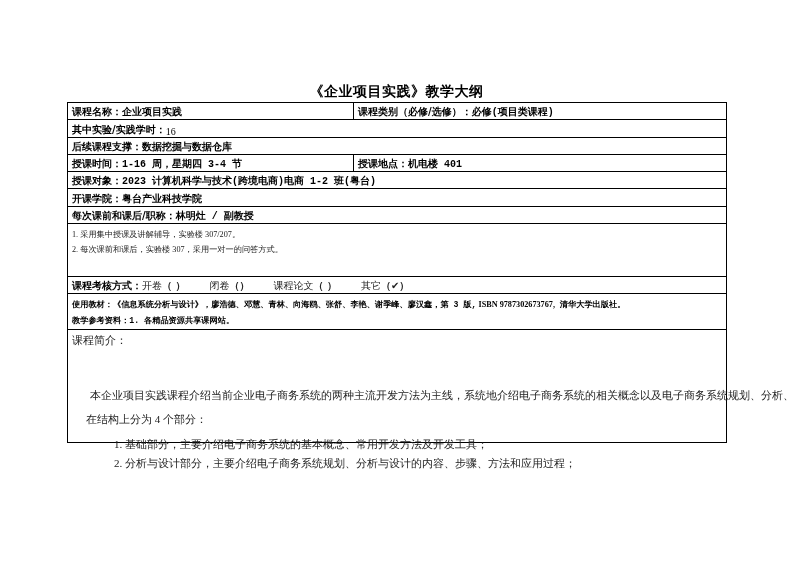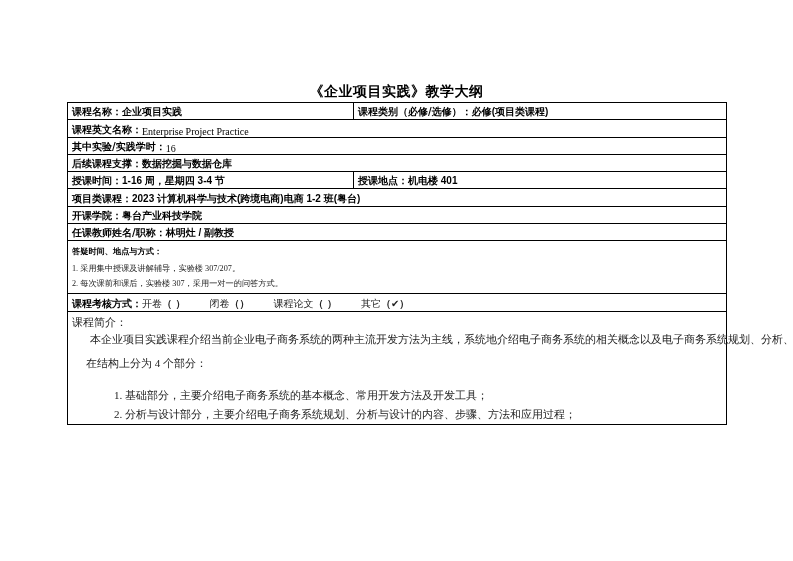--- a/index.html
+++ b/index.html
@@ -11,29 +11,29 @@
     .tbl { position: absolute; left: 67px; top: 102px; width: 660px; border: 1.5px solid #000; box-sizing: border-box; }
     .row { display: flex; border-bottom: 1.5px solid #000; box-sizing: border-box; }
     .row:last-child { border-bottom: none; }
     .cell { padding: 0 4px; box-sizing: border-box; display: flex; align-items: flex-end;
             font-size: 10px; white-space: nowrap; overflow: hidden; }
     .cell.left { width: 286px; border-right: 1.5px solid #000; }
     .cell.right { flex: 1; }
     .cell.full { flex: 1; }
     .h17 { height: 17.3px; }
     .lbl { font-family: "DejaVu Sans", "Liberation Sans", sans-serif; font-weight: bold; }
-    .val-b { font-family: Liberation Sans, sans-serif; font-weight: bold; }
+    .val-b { font-family: Liberation Mono, monospace; font-weight: bold; }
     .val-r { font-family: "Liberation Serif", "DejaVu Serif", serif; font-weight: normal; }
     .block { display: block; padding: 2px 4px; font-size: 8.2px; }
     .block .line { height: 17px; line-height: 17px; white-space: nowrap; }
     .plain { font-family: "Liberation Serif", "DejaVu Serif", serif; color: #222; }
     .opt { margin-right: 24px; }
     .intro { display: block; padding: 2px 4px 0 4px; font-size: 11px; height: 112px; box-sizing: border-box; }
     .intro .line { line-height: 19px; white-space: nowrap; }
-    .indent1 { padding-left: 18px; }
+    .indent1 { padding-left: 18px; margin-top: 38px; }
     .indent0 { padding-left: 0; }
     .indent2 { padding-left: 14px; }
     .indent3 { padding-left: 42px; }
   </style>
 </head>
 <body>
 
 <div class="page-title">《企业项目实践》教学大纲</div>
 
 <div class="tbl">
@@ -42,26 +42,20 @@
     <div class="cell left">
       <span class="lbl">课程名称：</span>
       <span class="val-b">企业项目实践</span>
     </div>
     <div class="cell right">
       <span class="lbl">课程类别（必修/选修）：</span>
       <span class="val-b">必修(项目类课程)</span>
     </div>
   </div>
 
-  <div class="row h17">
-    <div class="cell full">
-      <span class="lbl">课程英文名称：</span>
-      <span class="val-r">Enterprise Project Practice</span>
-    </div>
-  </div>
 
   <div class="row h17">
     <div class="cell right">
       <span class="lbl">其中实验/实践学时：</span>
       <span class="val-r">16</span>
     </div>
   </div>
 
 
   <div class="row h17">
@@ -77,42 +71,41 @@
       <span class="val-b">1-16 周，星期四 3-4 节</span>
     </div>
     <div class="cell right">
       <span class="lbl">授课地点：</span>
       <span class="val-b">机电楼 401</span>
     </div>
   </div>
 
   <div class="row h17">
     <div class="cell full">
-      <span class="lbl">项目类课程：</span>
+      <span class="lbl">授课对象：</span>
       <span class="val-b">2023 计算机科学与技术(跨境电商)电商 1-2 班(粤台)</span>
     </div>
   </div>
 
   <div class="row h17">
     <div class="cell full">
       <span class="lbl">开课学院：</span>
       <span class="val-b">粤台产业科技学院</span>
     </div>
   </div>
 
   <div class="row h17">
     <div class="cell full">
-      <span class="lbl">任课教师姓名/职称：</span>
+      <span class="lbl">每次课前和课后/职称：</span>
       <span class="val-b">林明灶 / 副教授</span>
     </div>
   </div>
 
   <div class="row">
     <div class="block" style="flex:1; height:52px; box-sizing:border-box;">
-      <div class="line lbl">答疑时间、地点与方式：</div>
       <div class="line plain">1.   采用集中授课及讲解辅导，实验楼 307/207。</div>
       <div class="line plain" style="margin-top:-2px">2.   每次课前和课后，实验楼 307，采用一对一的问答方式。</div>
     </div>
   </div>
 
   <div class="row h17">
     <div class="cell full">
       <span class="lbl">课程考核方式：</span>
       <span class="plain opt">
         <span>开卷</span><span class="lbl">（ ）</span>
@@ -122,24 +115,34 @@
       </span>
       <span class="plain opt">
         <span>课程论文</span><span class="lbl">（  ）</span>
       </span>
       <span class="plain opt">
         <span>其它</span><span class="lbl">（✔）</span>
       </span>
     </div>
   </div>
 
+  <div class="row">
+    <div class="block" style="flex:1; height:35px; box-sizing:border-box;">
+      <div class="line">
+        <span class="lbl">使用教材：</span><span class="val-b">《信息系统分析与设计》，廖浩德、邓慧、青林、向海鸥、张舒、李艳、谢季峰、廖汉鑫，第 3 版,</span><span class="val-r" style="font-weight:bold"> ISBN 9787302673767,</span><span class="val-b"> 清华大学出版社。</span>
+      </div>
+      <div class="line" style="margin-top:-1px">
+        <span class="lbl">教学参考资料：</span><span class="val-b">1. 各精品资源共享课网站。</span>
+      </div>
+    </div>
+  </div>
 
   <div class="row">
     <div class="intro" style="flex:1">
       <div class="line plain" style="line-height:16px">课程简介：</div>
       <div class="line plain indent1">本企业项目实践课程介绍当前企业电子商务系统的两种主流开发方法为主线，系统地介绍电子商务系统的相关概念以及电子商务系统规划、分析、</div>
       <div class="line plain indent2" style="margin-top:5px">在结构上分为 4 个部分：</div>
-      <div class="line plain indent3" style="margin-top:13px">1.  基础部分，主要介绍电子商务系统的基本概念、常用开发方法及开发工具；</div>
+      <div class="line plain indent3" style="margin-top:6px">1.  基础部分，主要介绍电子商务系统的基本概念、常用开发方法及开发工具；</div>
       <div class="line plain indent3">2.  分析与设计部分，主要介绍电子商务系统规划、分析与设计的内容、步骤、方法和应用过程；</div>
     </div>
   </div>
 
 </div>
 
 </body></html>

